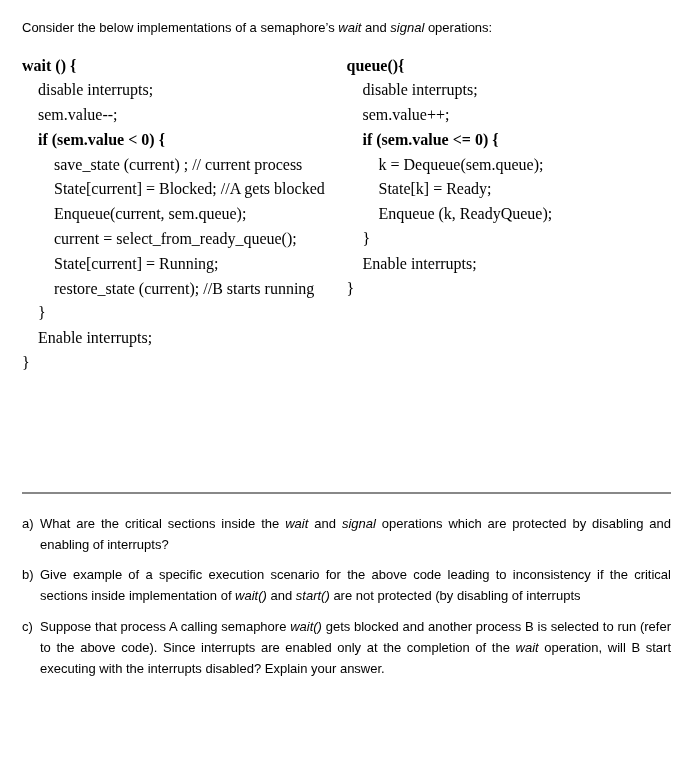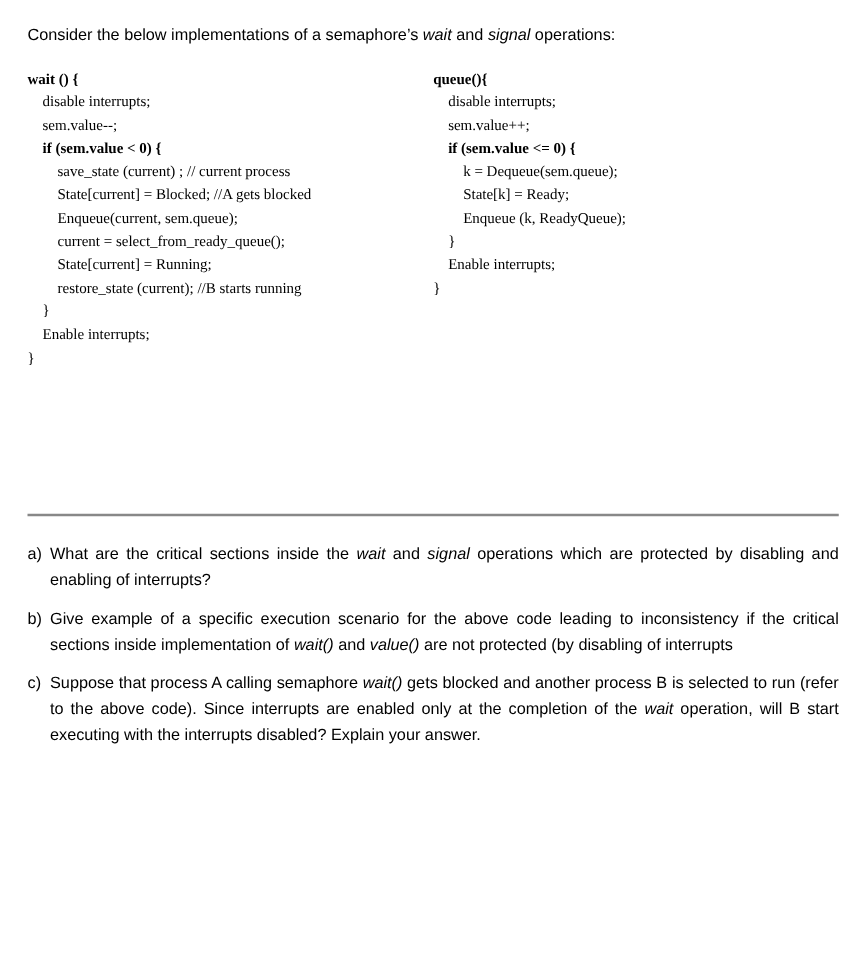--- a/index.html
+++ b/index.html
@@ -37,21 +37,21 @@
       font-size: 13px;
     }
 
     .code-block {
       flex: 1;
       line-height: 1.55;
     }
 
     .code-block pre {
       font-family: 'Times New Roman', Times, serif;
-      font-size: 12px;
+      font-size: 16px;
       white-space: pre;
       color: #000;
     }
 
     .code-block pre .kw {
       font-weight: bold;
     }
 
     .divider {
       border: none;
@@ -134,21 +134,21 @@
   <div class="question-item">
     <span class="question-label">a)&nbsp;</span>
     <span class="question-text">
       What are the critical sections inside the <em>wait</em> and <em>signal</em> operations which are protected by disabling and enabling of interrupts?
     </span>
   </div>
 
   <div class="question-item">
     <span class="question-label">b)&nbsp;</span>
     <span class="question-text">
-      Give example of a specific execution scenario for the above code leading to inconsistency if the critical sections inside implementation of <em>wait()</em> and <em>value()</em> are not protected (by disabling of interrupts
+      Give example of a specific execution scenario for the above code leading to inconsistency if the critical sections inside implementation of <em>wait()</em> and <em>start()</em> are not protected (by disabling of interrupts
     </span>
   </div>
 
   <div class="question-item">
     <span class="question-label">c)&nbsp;</span>
     <span class="question-text">
       Suppose that process A calling semaphore <em>wait()</em> gets blocked and another process B is selected to run (refer to the above code). Since interrupts are enabled only at the completion of the <em>wait</em> operation, will B start executing with the interrupts disabled? Explain your answer.
     </span>
   </div>
 

